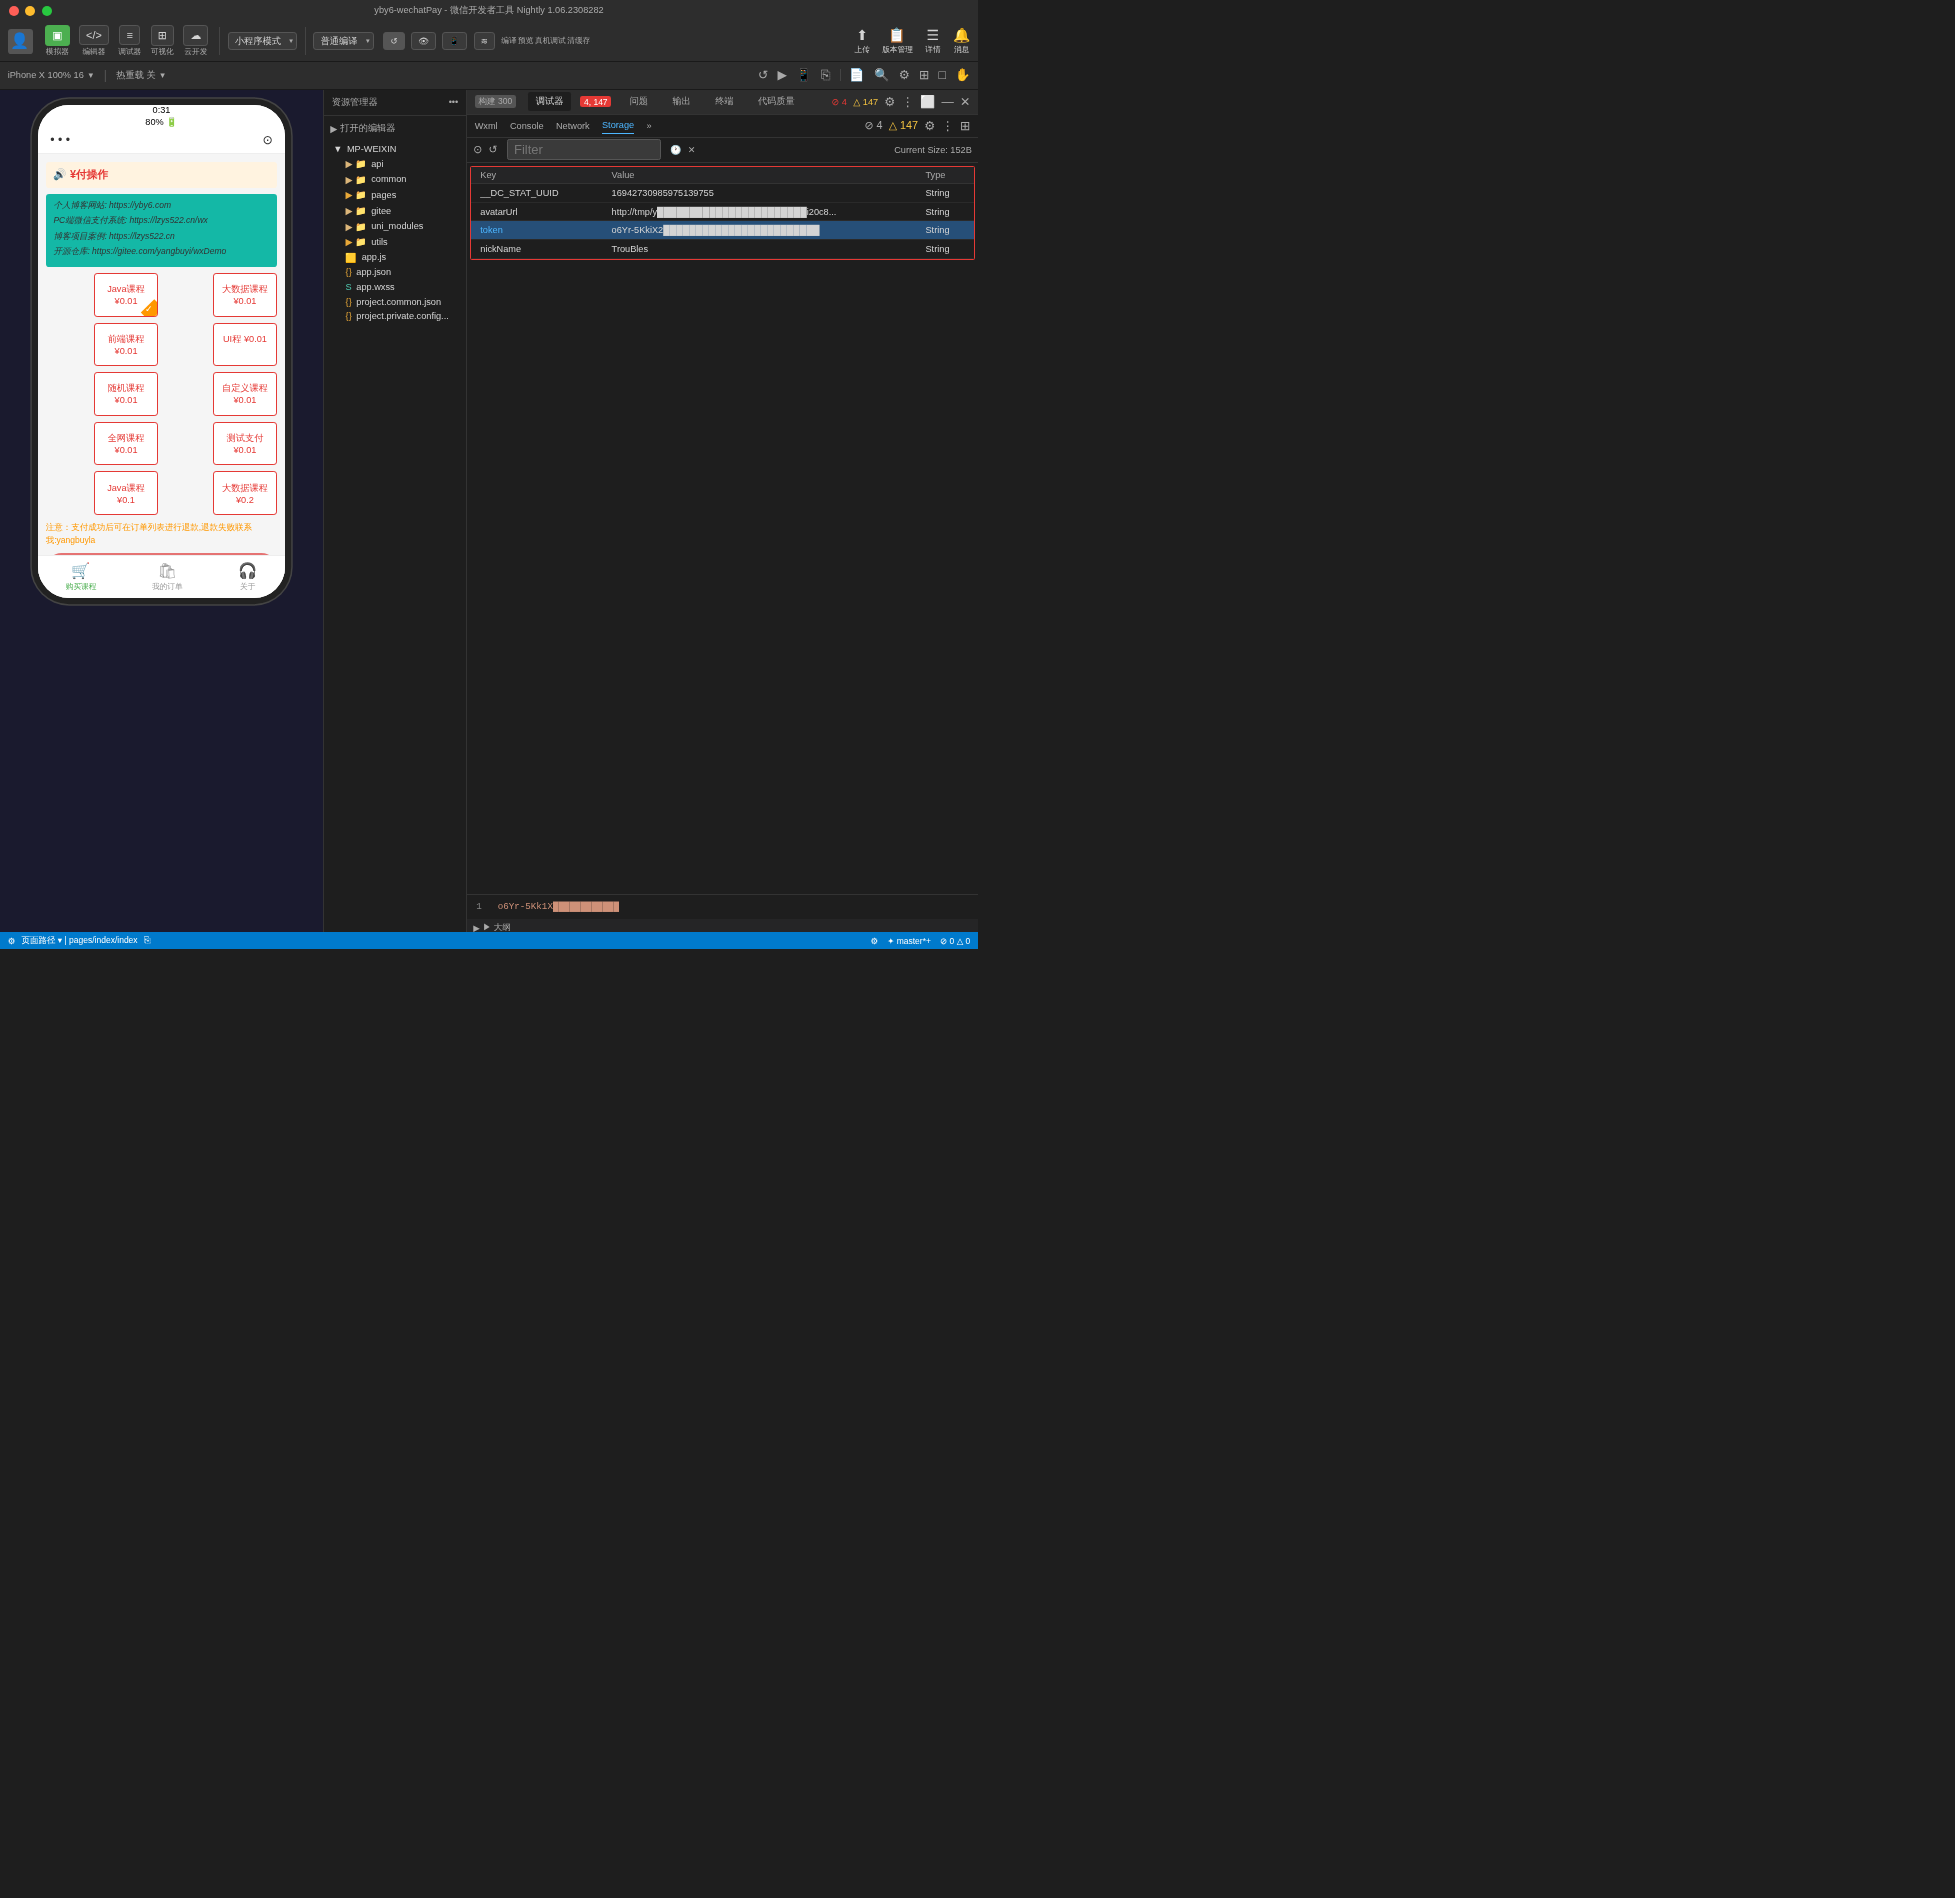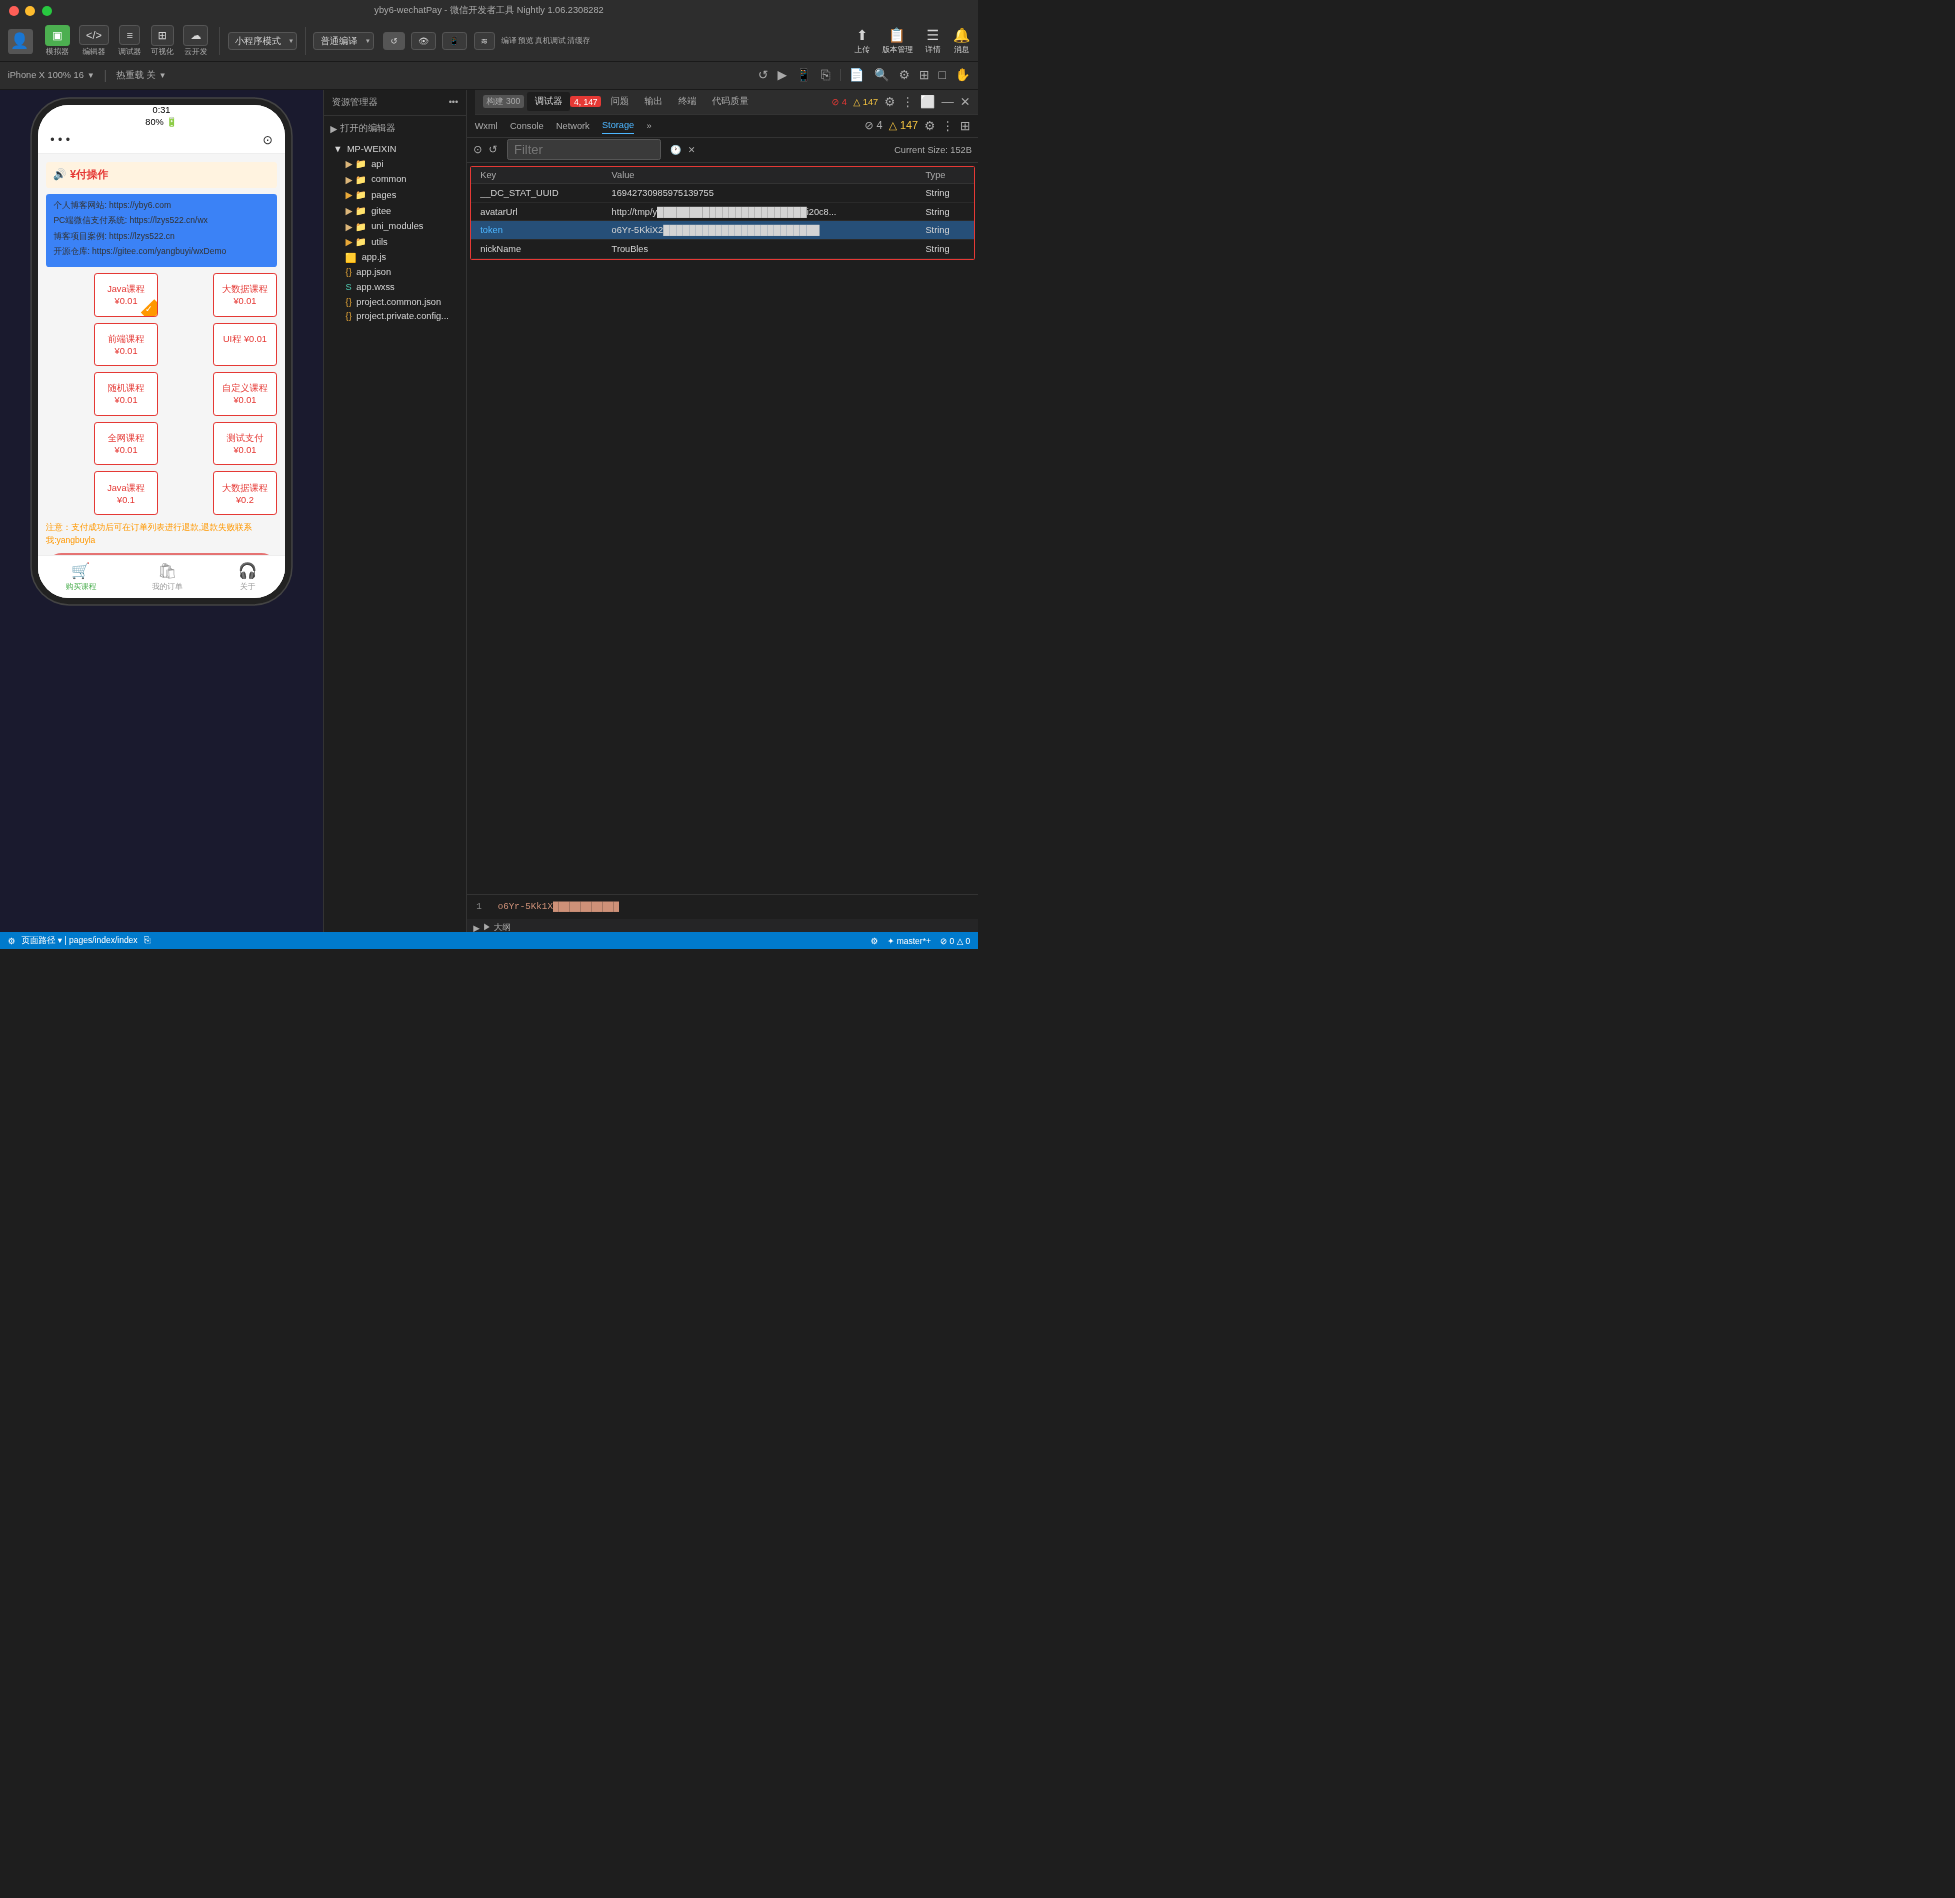--- a/index.html
+++ b/index.html
@@ -256,24 +256,25 @@
       font-weight: bold;
       margin-bottom: 6.2px;
       display: flex;
       align-items: center;
       gap: 3.1px;
       background: #fff3e0;
       padding: 6.2px 7.7px;
       border-radius: 3.1px;
     }
     .pay-links {
-      background: #3b82f6;
+      background: #14b8a6;
       padding: 6.2px 7.7px;
       border-radius: 3.1px;
       margin-bottom: 6.2px;
+      font-style: italic;
     }
     .pay-link {
       font-size: 8.5px;
       color: #333;
       margin-bottom: 3.1px;
     }
     .course-grid {
       display: grid;
       grid-template-columns: 1fr 1fr;
       gap: 6.2px;
@@ -396,22 +397,21 @@
       display: flex;
       flex-direction: column;
     }
     .devtools-tabs-bar {
       background: #2d2d2d;
       height: 25px;
       display: flex;
       align-items: center;
       padding: 0 7.7px;
       border-bottom: 0.8px solid #333;
-      gap: 0;
-      margin-left: 8px;
+      gap: 9px;
     }
     .devtools-tab {
       padding: 3.1px 7.7px;
       font-size: 9.2px;
       color: #aaa;
       cursor: pointer;
       border-radius: 2.3px;
     }
     .devtools-tab.active {
       background: #1e1e1e;

